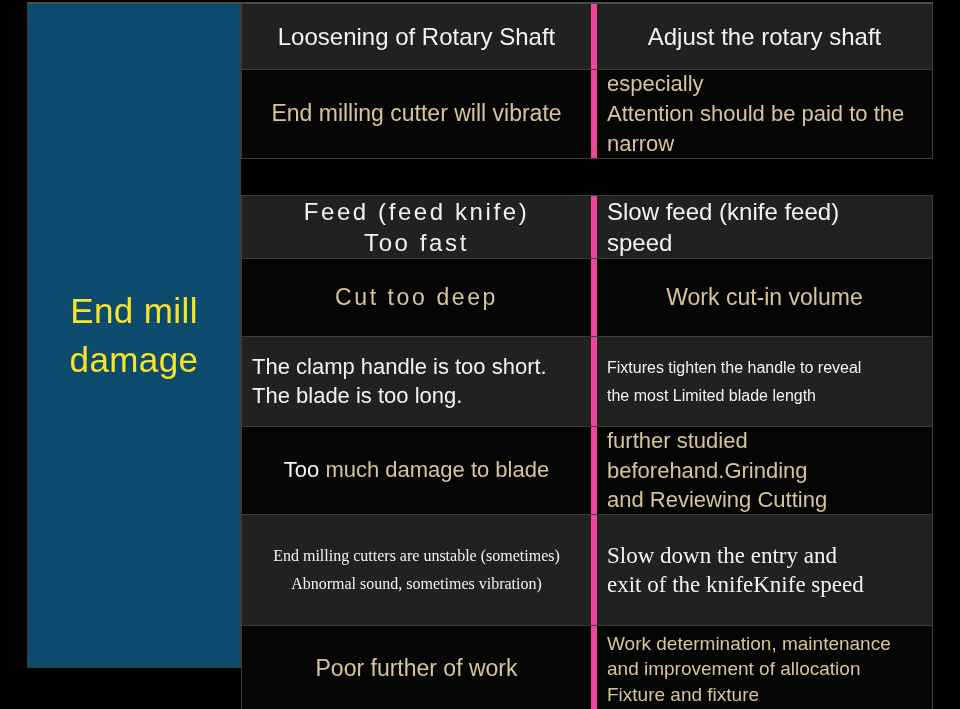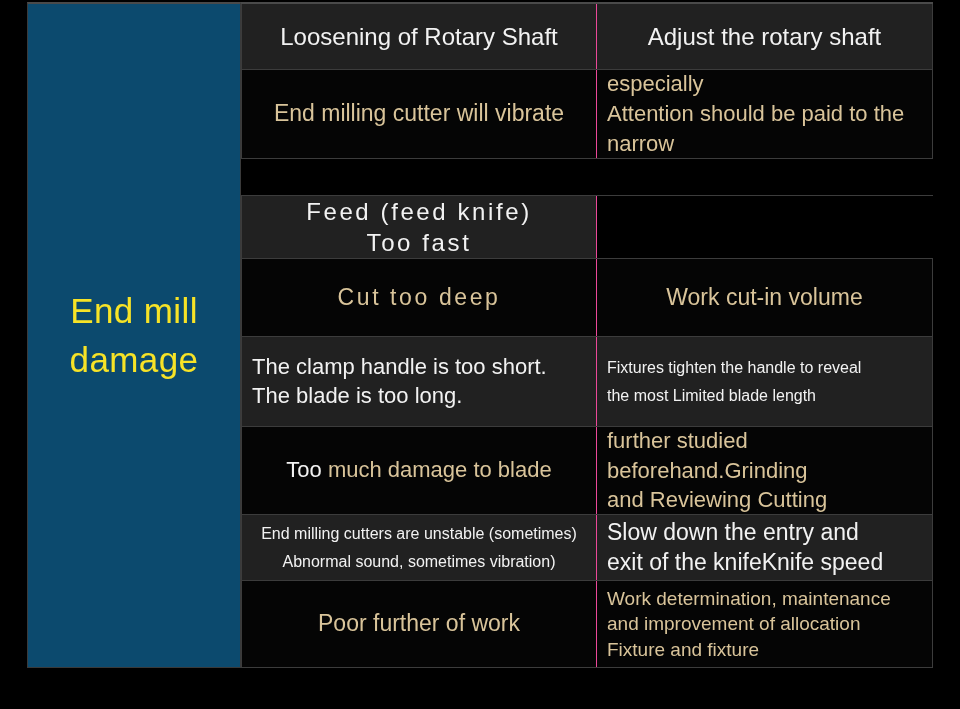--- a/index.html
+++ b/index.html
@@ -78,21 +78,21 @@
     box-sizing: border-box;
     display: flex;
     flex-direction: column;
     justify-content: center;
     padding: 4px 10px;
     overflow: hidden;
   }
   .cell.cause {
     width: 356px;
     flex: 0 0 356px;
-    border-right: 1px solid #ec4899;
+    border-right: 6px solid #ec4899;
     border-left: 1px solid #3c3c3c;
   }
   .cell.action {
     flex: 1 1 auto;
     border-right: 1px solid #3c3c3c;
   }
 
   
   .row.light .cell { background: #212121; }
   .row.dark  .cell { background: #050505; }
@@ -119,21 +119,21 @@
 
   .multiline { white-space: pre-line; }
 
   
   .h-r1 { height: 68px; }
   .h-r2 { height: 90px; }
   .h-r3 { height: 64px; margin-top: 36px; }
   .h-r4 { height: 79px; }
   .h-r5 { height: 91px; }
   .h-r6 { height: 89px; }
-  .h-r7 { height: 67px; }
+  .h-r7 { height: 112px; font-family: Liberation Serif, serif; }
   .h-r8 { height: 88px; }
 </style>
 </head>
 <body>
 
 <div class="slide">
 
   <div class="table">
 
     <div class="cat-col">
@@ -161,20 +161,24 @@
 Attention should be paid to the narrow
 diameter of deep ditches</div>
         </div>
       </div>
 
       <div class="row light h-r3">
         <div class="cell cause">
           <div class="txt white s24 c multiline sp">Feed (feed knife)
 Too fast</div>
         </div>
+        <div class="cell action">
+          <div class="txt white s24 l multiline">Slow feed (knife feed)
+speed</div>
+        </div>
       </div>
 
       <div class="row dark h-r4">
         <div class="cell cause">
           <div class="txt tan s23 c multiline sp">Cut too deep</div>
         </div>
         <div class="cell action">
           <div class="txt tan s23 c multiline">Work cut-in volume</div>
         </div>
       </div>

